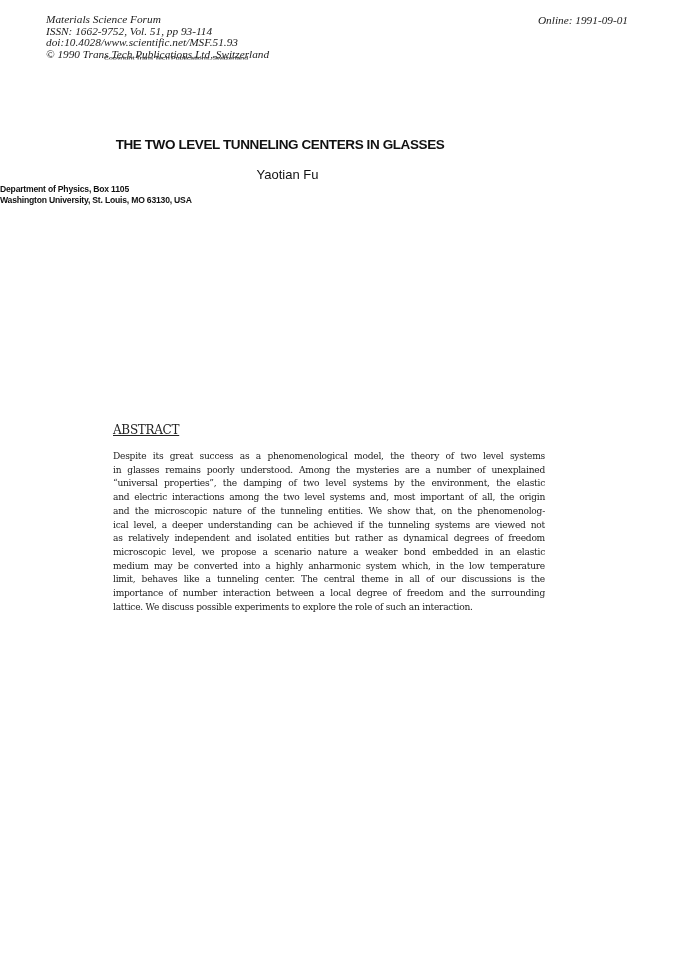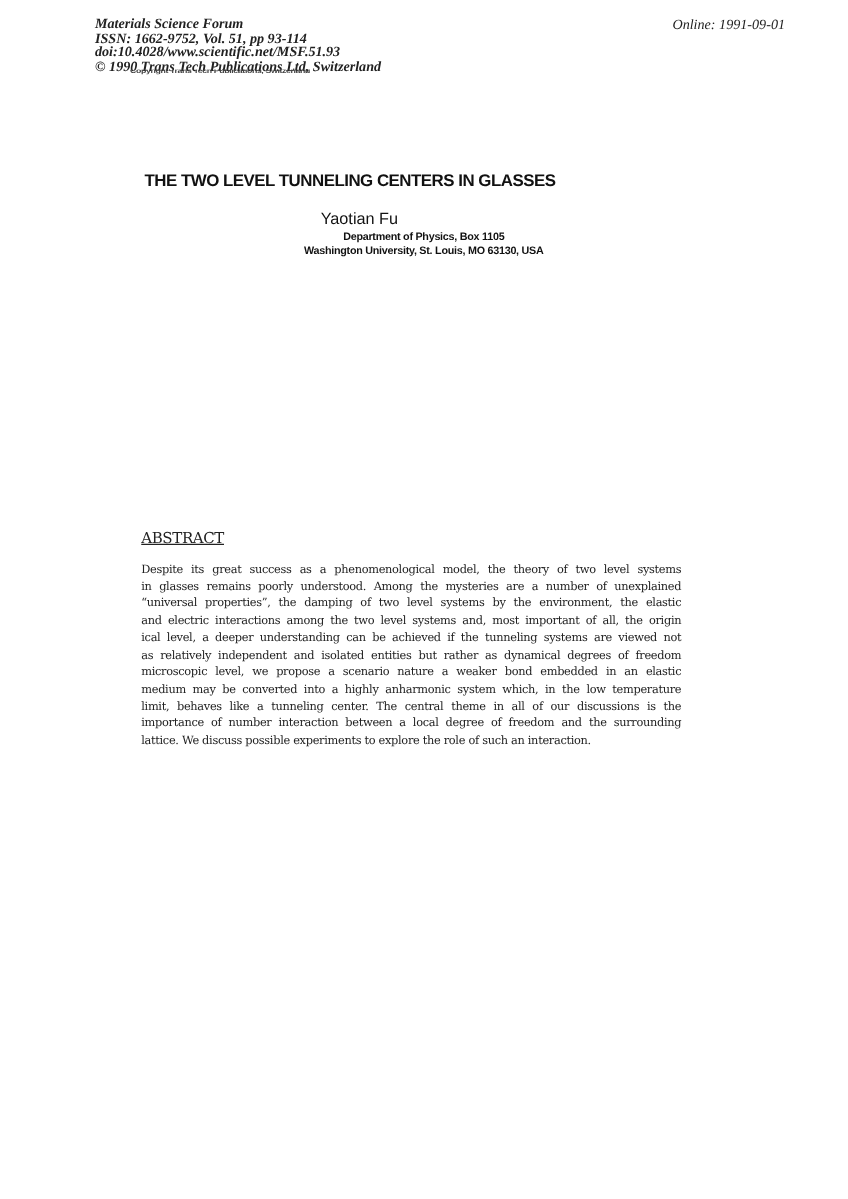--- a/index.html
+++ b/index.html
@@ -1,22 +1,22 @@
 <!DOCTYPE html>
 <html><head>
   <meta charset="utf-8">
   <style>
     html, body { margin: 0; padding: 0; background: #ffffff; }
     body { width: 678px; height: 959px; position: relative; overflow: hidden; color: #111; }
-    .meta { position: absolute; left: 76px; top: 14px; font-family: "Liberation Serif", serif; font-style: italic; font-size: 11.3px; line-height: 11.6px; color: #222; font-weight: bold; }
+    .meta { position: absolute; left: 46px; top: 14px; font-family: "Liberation Serif", serif; font-style: italic; font-size: 11.3px; line-height: 11.6px; color: #222; }
     .online { position: absolute; right: 50px; top: 14px; font-family: "Liberation Serif", serif; font-style: italic; font-size: 11.3px; color: #222; }
     .copyright-scan { position: absolute; left: 104px; top: 55px; width: 185px; height: 5px; overflow: hidden; font-family: "Liberation Sans", sans-serif; font-size: 7px; line-height: 5px; font-weight: bold; color: #444; letter-spacing: -0.3px; transform: scaleY(0.8); }
     .title { position: absolute; left: 0; width: 560px; top: 137px; text-align: center; font-family: "Liberation Sans", sans-serif; font-weight: bold; font-size: 13.5px; letter-spacing: -0.4px; color: #111; }
     .author { position: absolute; left: 0; width: 575px; top: 167px; text-align: center; font-family: "Liberation Sans", sans-serif; font-size: 13px; color: #111; }
-    .affil { position: absolute; left: 0; width: 678px; text-align: center; font-family: "Liberation Sans", sans-serif; font-weight: bold; font-size: 8.6px; letter-spacing: -0.2px; color: #111; }
+    .affil { position: absolute; left: 0; width: 678px; font-family: "Liberation Sans", sans-serif; font-weight: bold; font-size: 8.6px; letter-spacing: -0.2px; color: #111; }
     .affil.l1 { top: 184px; }
     .affil.l2 { top: 195px; }
     .abstract-heading { position: absolute; left: 113px; top: 423px; font-family: "DejaVu Serif", serif; font-size: 12px; text-decoration: underline; color: #222; letter-spacing: -0.3px; }
     .abstract-body { position: absolute; left: 113px; top: 450px; width: 432px; font-family: "DejaVu Serif", serif; font-size: 9.1px; line-height: 13.7px; color: #222; letter-spacing: -0.25px; }
     .abstract-line { display: block; white-space: nowrap; text-align: justify; text-align-last: justify; }
     .abstract-line.last { text-align-last: left; }
   </style>
 </head>
 <body>
 
@@ -36,20 +36,21 @@
 <div class="affil l1">Department of Physics, Box 1105</div>
 <div class="affil l2">Washington University, St. Louis, MO 63130, USA</div>
 
 <div class="abstract-heading">ABSTRACT</div>
 
 <div class="abstract-body">
   <span class="abstract-line">Despite its great success as a phenomenological model, the theory of two level systems</span>
   <span class="abstract-line">in glasses remains poorly understood. Among the mysteries are a number of unexplained</span>
   <span class="abstract-line">“universal properties”, the damping of two level systems by the environment, the elastic</span>
   <span class="abstract-line">and electric interactions among the two level systems and, most important of all, the origin</span>
+  <span class="abstract-line">and the microscopic nature of the tunneling entities. We show that, on the phenomenolog-</span>
   <span class="abstract-line">ical level, a deeper understanding can be achieved if the tunneling systems are viewed not</span>
   <span class="abstract-line">as relatively independent and isolated entities but rather as dynamical degrees of freedom</span>
   <span class="abstract-line">microscopic level, we propose a scenario nature a weaker bond embedded in an elastic</span>
   <span class="abstract-line">medium may be converted into a highly anharmonic system which, in the low temperature</span>
   <span class="abstract-line">limit, behaves like a tunneling center. The central theme in all of our discussions is the</span>
   <span class="abstract-line">importance of number interaction between a local degree of freedom and the surrounding</span>
   <span class="abstract-line last">lattice. We discuss possible experiments to explore the role of such an interaction.</span>
 </div>
 
 </body></html>

